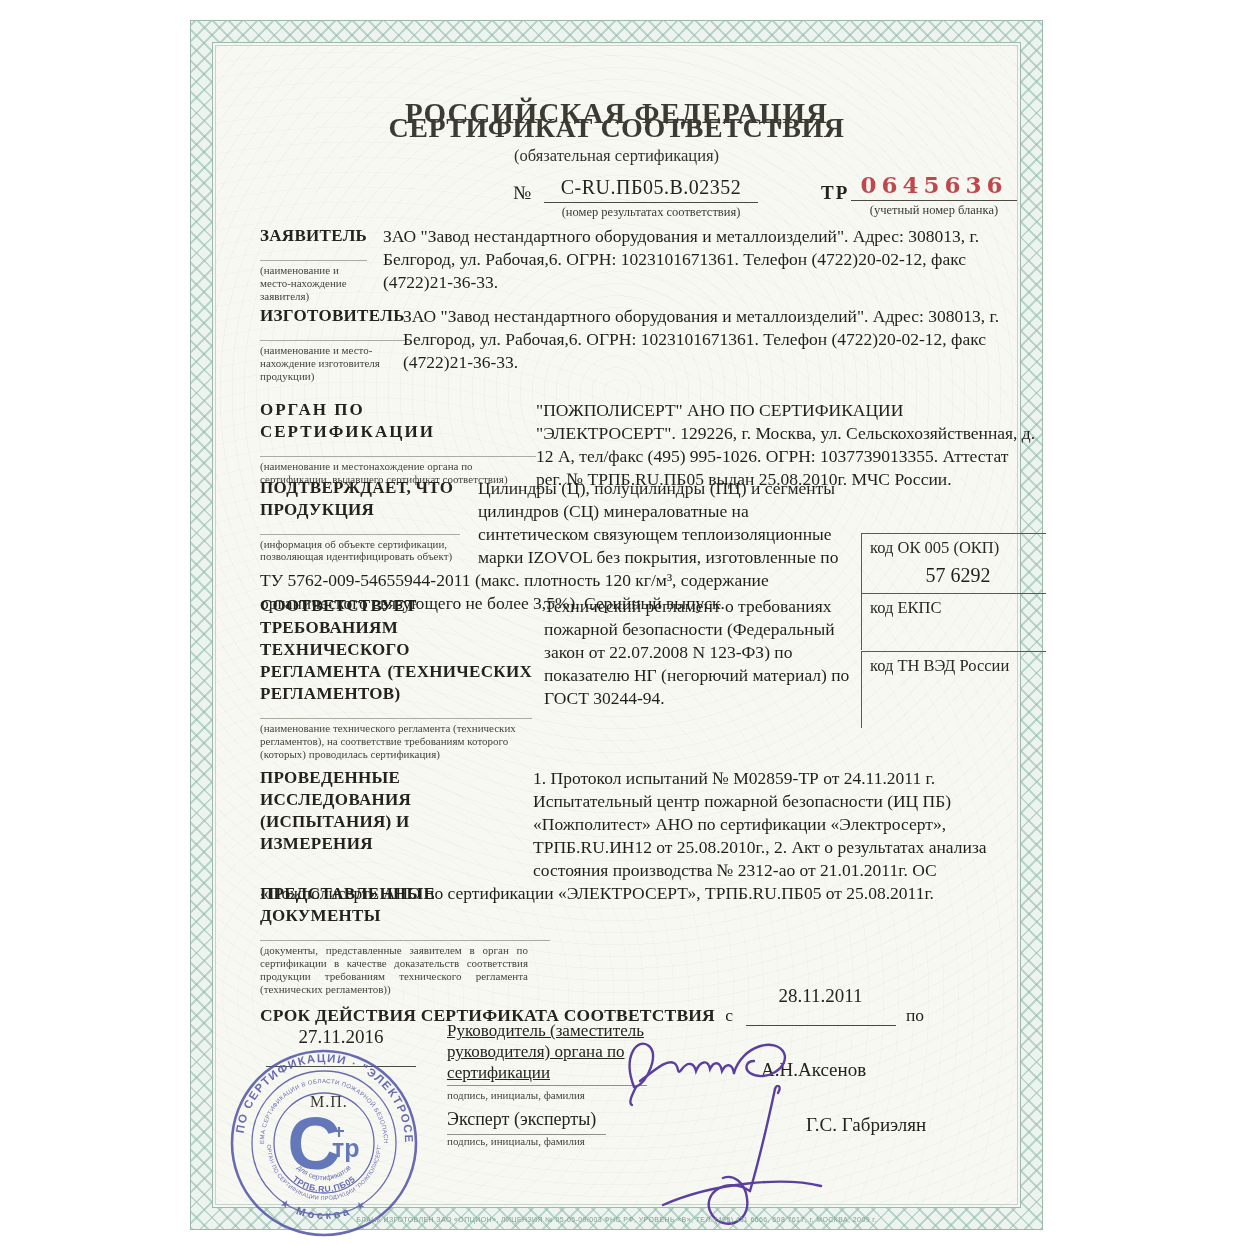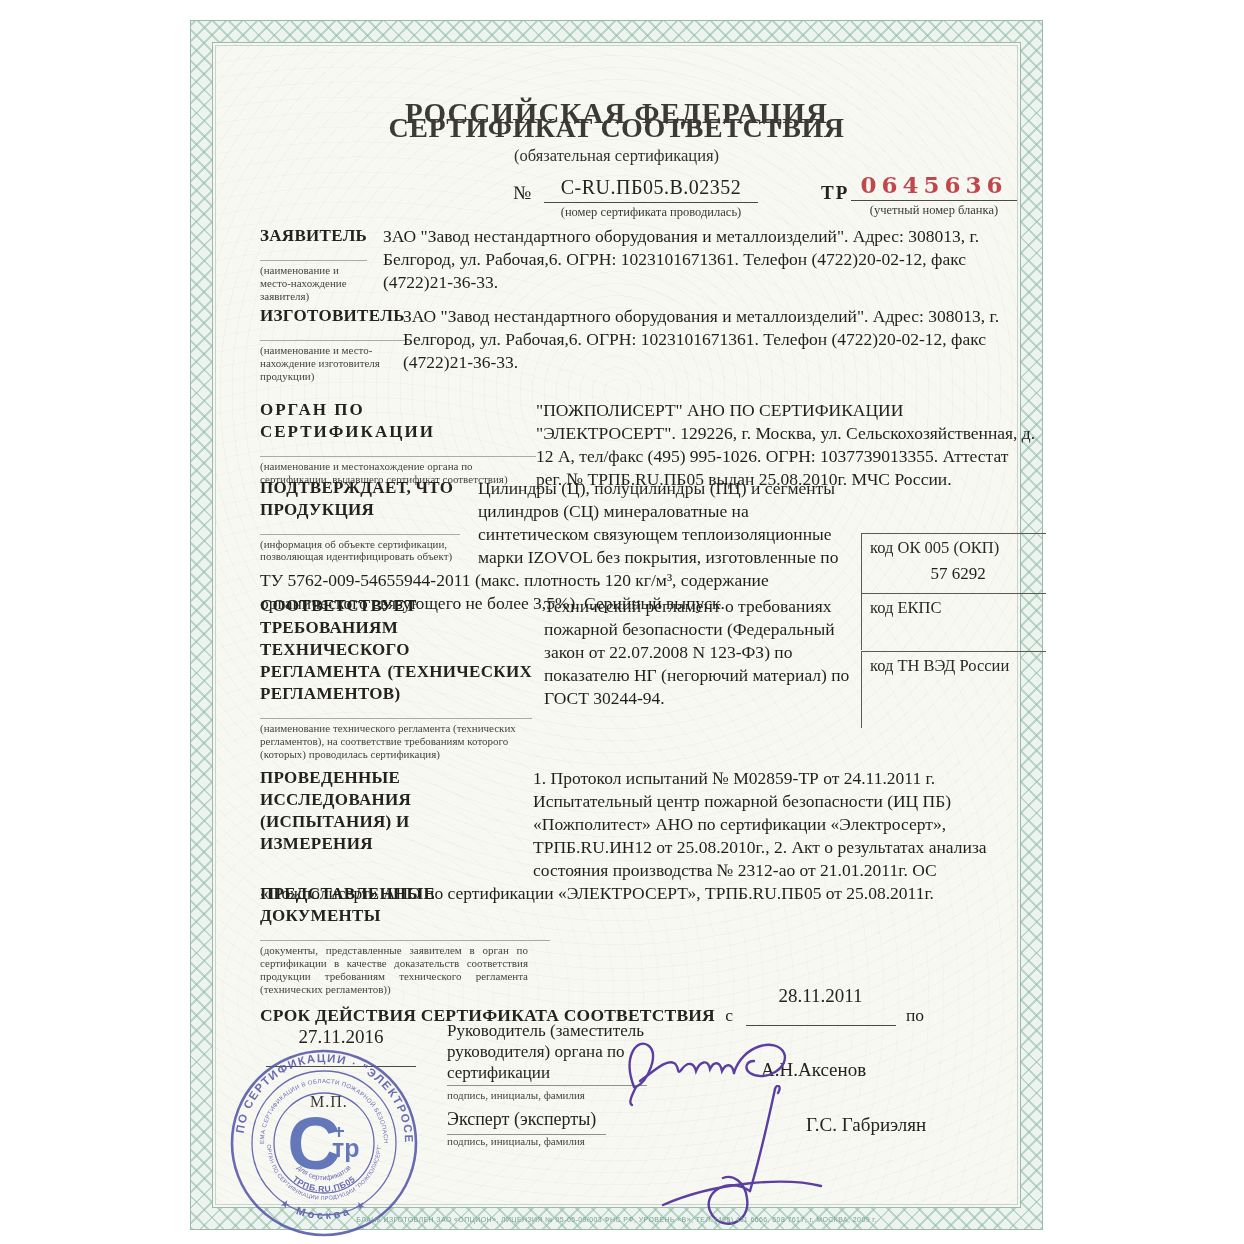--- a/index.html
+++ b/index.html
@@ -40,31 +40,31 @@
   .labelbox{float:left;position:relative;overflow:visible;}
   .slabel{font-size:17px;font-weight:bold;letter-spacing:.3px;color:#23221b;
           border-bottom:1px solid #a9aca0;display:inline-block;padding-bottom:13px;line-height:22px;}
   .slabel.block{display:block;}
   .scaption{font-size:11px;line-height:13px;color:#45443b;padding-top:3px;}
   .svalue{font-size:17.5px;line-height:23px;color:#201f19;}
   
   .codebox{position:absolute;left:648px;width:176px;border-top:1px solid #5a5a52;border-left:1px solid #5a5a52;
            padding:4px 0 0 8px;}
   .codebox .clabel{font-size:16.5px;color:#2b2a24;}
-  .codebox .cval{font-size:17px;text-align:center;padding:6px 0 0 0;color:#201f19;}
+  .codebox .cval{font-size:20px;text-align:center;padding:6px 0 0 0;color:#201f19;}
   
   .validity{position:absolute;left:47px;top:942px;width:777px;font-size:17.5px;}
   .validity .vlabel{font-weight:bold;letter-spacing:.2px;}
   .vline{display:inline-block;text-align:center;border-bottom:1.5px solid #4a4a42;
          font-size:19px;padding-bottom:18px;vertical-align:bottom;}
   .vfrom{width:150px;margin-left:8px;}
   .vto{width:150px;margin-left:6px;}
   .vprep{margin-left:6px;}
   
-  .sig-role{position:absolute;left:234px;top:977px;width:216px;font-size:17px;line-height:21px;color:#24231d;}
+  .sig-role{position:absolute;left:234px;top:977px;width:216px;font-size:17px;line-height:21px;color:#24231d;text-decoration:underline;}
   .sig-rule1{position:absolute;left:234px;top:1042px;width:200px;border-bottom:1px solid #8e9188;}
   .sig-cap1{position:absolute;left:234px;top:1046px;font-size:11px;color:#45443b;}
   .sig-name1{position:absolute;left:548px;top:1016px;font-size:19px;}
   .expert-label{position:absolute;left:234px;top:1066px;font-size:18px;
                 border-bottom:1px solid #8e9188;padding:0 10px 4px 0;}
   .sig-cap2{position:absolute;left:234px;top:1092px;font-size:11px;color:#45443b;}
   .sig-name2{position:absolute;left:593px;top:1071px;font-size:19px;}
   .mp-mark{position:absolute;left:97px;top:1050px;font-size:16px;letter-spacing:1px;color:#3a3933;}
   .sig1{position:absolute;left:405px;top:990px;width:190px;height:80px;}
   .sig2{position:absolute;left:440px;top:1042px;width:180px;height:150px;}
@@ -83,21 +83,21 @@
     <div class="paper">
       <div class="inner-line"></div>
 
       <div class="h-country">РОССИЙСКАЯ ФЕДЕРАЦИЯ</div>
       <div class="h-title">СЕРТИФИКАТ СООТВЕТСТВИЯ</div>
       <div class="h-sub">(обязательная сертификация)</div>
 
       <span class="no-sign">№</span>
       <div class="num-field">
         <span class="nval">C-RU.ПБ05.В.02352</span>
-        <span class="ncap">(номер сертификата проводилась)</span>
+        <span class="ncap">(номер результатах соответствия)</span>
       </div>
       <span class="tr-sign">ТР</span>
       <div class="blank-field">
         <span class="bval">0645636</span>
         <span class="ncap">(учетный номер бланка)</span>
       </div>
 
       <div class="section clearfix" style="top:182px">
         <div class="labelbox" style="width:123px;min-height:58px">
           <span class="slabel">ЗАЯВИТЕЛЬ</span>

